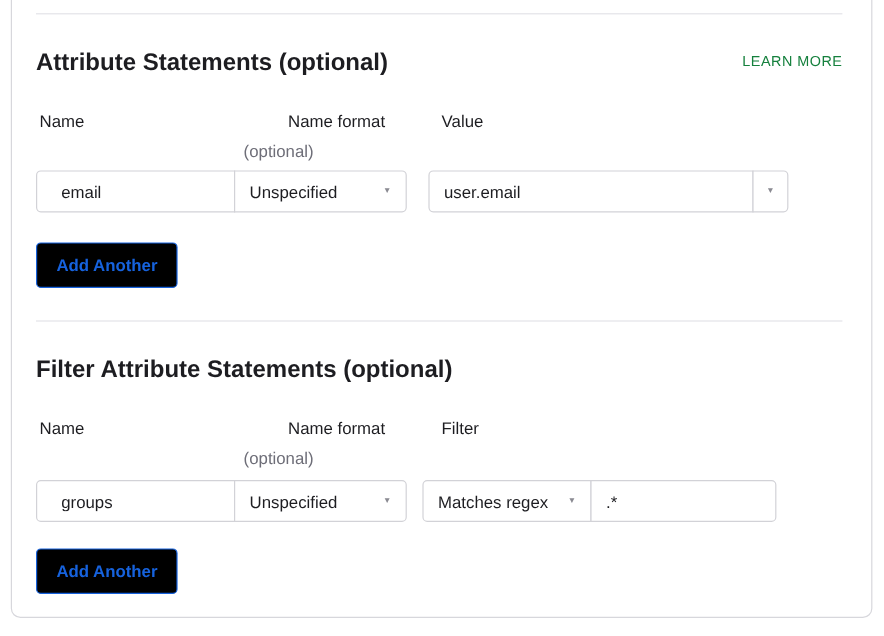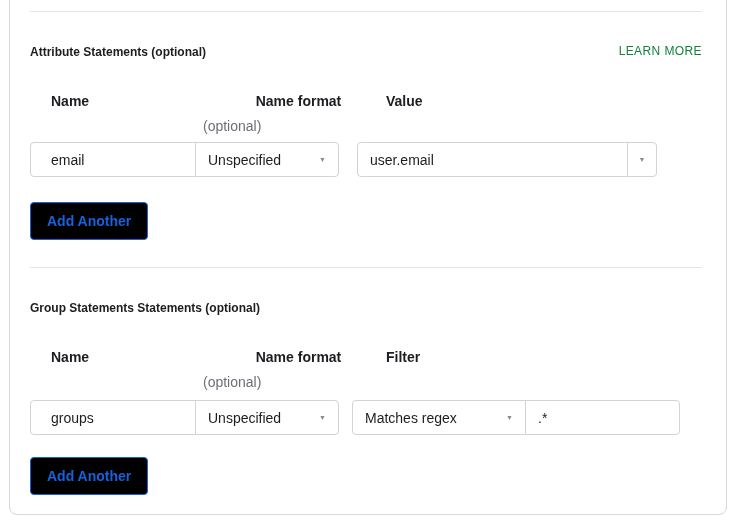--- a/index.html
+++ b/index.html
@@ -21,27 +21,27 @@
   }
 
   .divider { border:none; border-top:1px solid #e3e3e8; height:0; }
   .divider.first { margin-top:30px; }
   .divider.second { margin-top:27px; }
 
   .section-header-row {
     margin-top:30px;
     display:flex; justify-content:space-between; align-items:flex-start;
   }
-  .section-title { font-size:12px; font-weight:bold; color:#1d1d21; line-height:20px; }
+  .section-title { font-size:20px; font-weight:bold; color:#1d1d21; line-height:20px; }
   .learn-more {
     font-size:12px; letter-spacing:0.4px; color:#15803d;
     text-decoration:none; line-height:18px; cursor:pointer;
   }
 
-  .labels-row { display:flex; margin-top:31px; font-size:14px; font-weight:bold; color:#1d1d21; line-height:16px;margin-left:18px; }
+  .labels-row { display:flex; margin-top:31px; font-size:14px; font-weight:normal; color:#1d1d21; line-height:16px; }
   .col-name   { width:166px; padding-left:3px; }
   .col-format { width:162px; padding-left:7px;text-align:center; }
   .col-third  { padding-left:10px; }
 
   .note-row { display:flex; margin-top:9px; font-size:14px; color:#6e6e78; line-height:16px; }
   .note-row .spacer { width:166px; }
   .note-row .note { padding-left:7px; }
 
   .inputs-row { display:flex; margin-top:8px; }
   .inputs-row.second { margin-top:10px; }
@@ -64,21 +64,21 @@
 
   .value-group { display:flex; margin-left:18px; }
   .value-input { width:271px; border-radius:4px 0 0 4px; }
   .value-caret-box {
     width:30px; height:35px; margin-left:-1px;
     border:1px solid #d2d2d7; border-radius:0 4px 4px 0; background:#fff;
     display:flex; align-items:center; justify-content:center; cursor:pointer;
   }
 
   .filter-group { display:flex; margin-left:13px; }
-  .filter-select { width:174px; border-radius:4px 0 0 4px; }
+  .filter-select { width:141px; border-radius:4px 0 0 4px; }
   .filter-input { width:155px; margin-left:-1px; border-radius:0 4px 4px 0; }
 
   .add-btn {
     display:inline-block; margin-top:25px;
     height:38px; line-height:36px; padding:0 16px;
     background:#000000; border:1px solid #1662dd; border-radius:4px;
     color:#1662dd; font-size:14px; font-weight:bold;
     font-family:"Liberation Sans", sans-serif; cursor:pointer;
   }
   .add-btn.second { margin-top:22px; }
@@ -121,21 +121,21 @@
         </div>
       </div>
     </div>
 
     <button class="add-btn">Add Another</button>
 
     <hr class="divider second">
 
     
     <div class="section-header-row">
-      <div class="section-title">Group Statements Statements (optional)</div>
+      <div class="section-title">Filter Attribute Statements (optional)</div>
     </div>
 
     <div class="labels-row">
       <div class="col-name">Name</div>
       <div class="col-format">Name format</div>
       <div class="col-third">Filter</div>
     </div>
 
     <div class="note-row">
       <div class="spacer"></div>

